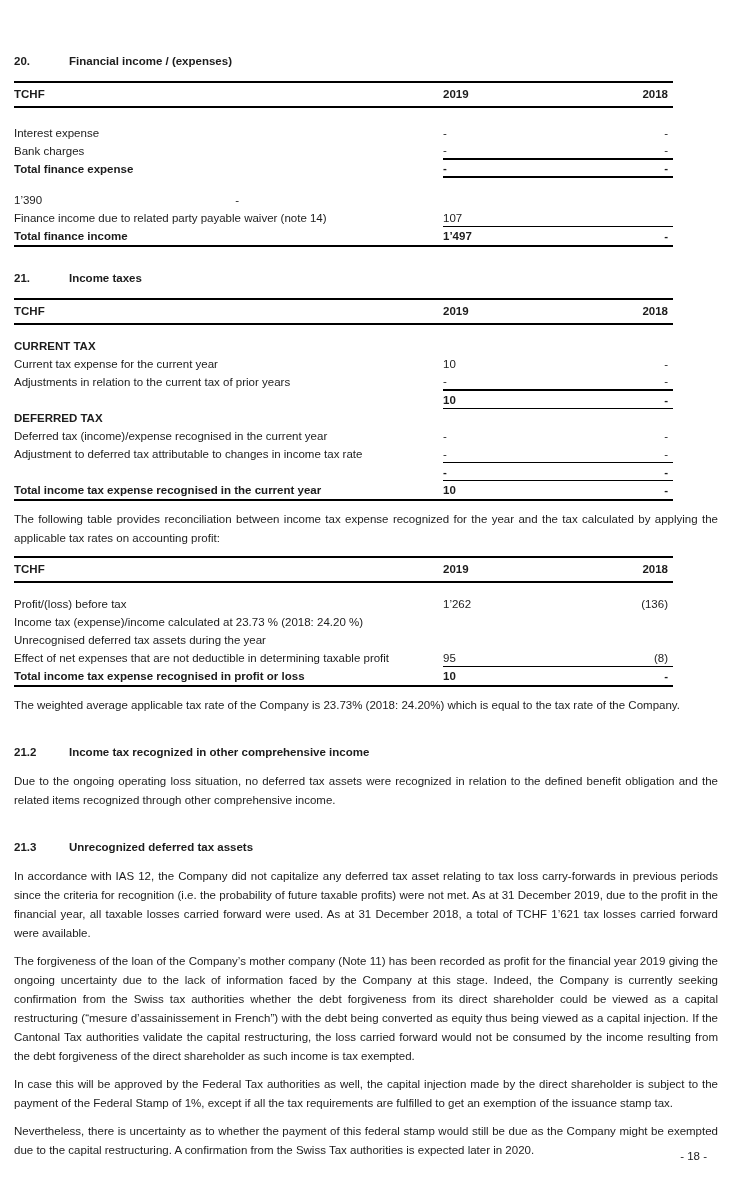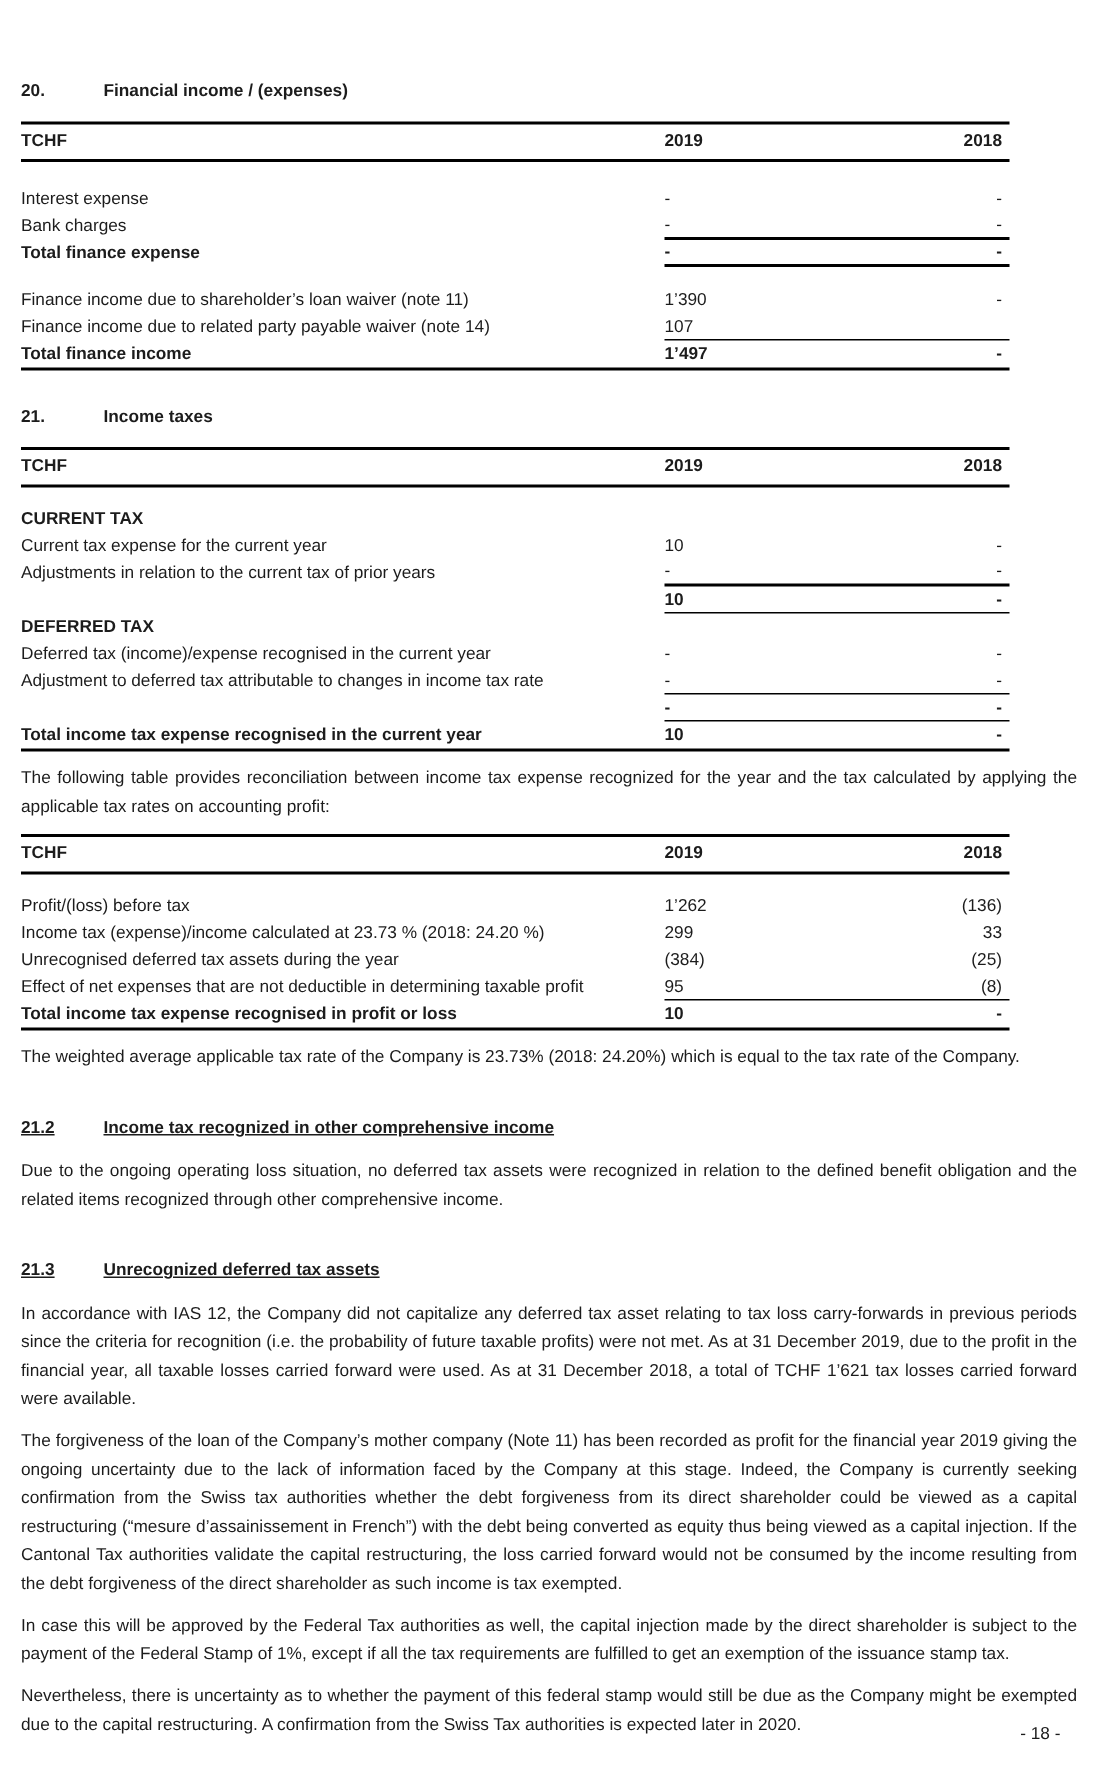--- a/index.html
+++ b/index.html
@@ -7,21 +7,21 @@
   body {
     width:732px; height:1185px; position:relative; overflow:hidden;
     color:#1c1c1c; font-family:"Liberation Sans", sans-serif; font-size:11.5px;
   }
   .content { padding:54px 14px 0 14px; }
 
   
   .heading { display:flex; font-weight:bold; line-height:15px; }
   .hnum { flex:0 0 55px; }
   .mt50 { margin-top:24px; }
-  .mt30 { margin-top:30px;text-decoration:underline; }
+  .mt30 { margin-top:30px; }
   .mt16 { margin-top:16px; }
 
   
   .fin-table {
     width:659px; margin-top:12px;
     border-top:2px solid #000; border-bottom:2px solid #000;
   }
   .thead { display:flex; font-weight:bold; padding:5px 0 6px 0; border-bottom:2px solid #000; }
   .lab { flex:1; overflow:hidden; white-space:nowrap; }
   .vals { display:flex; flex:0 0 230px; width:230px; }
@@ -75,21 +75,20 @@
     </div>
     <div class="trow bold">
       <div class="lab">Total finance expense</div>
       <div class="vals ub2">
           <div class="v19">-</div>
           <div class="v18">-</div>
         </div>
     </div>
     <div class="trow sp13"></div>
     <div class="trow">
-      <div class="lab">Finance income due to shareholder’s loan waiver (note 11)</div>
       <div class="vals">
           <div class="v19">1’390</div>
           <div class="v18">-</div>
         </div>
     </div>
     <div class="trow">
       <div class="lab">Finance income due to related party payable waiver (note 14)</div>
       <div class="vals ub1">
           <div class="v19">107</div>
           <div class="v18"></div>
@@ -196,31 +195,23 @@
     <div class="trow sp12"></div>
     <div class="trow">
       <div class="lab">Profit/(loss) before tax</div>
       <div class="vals">
           <div class="v19">1’262</div>
           <div class="v18">(136)</div>
         </div>
     </div>
     <div class="trow">
       <div class="lab">Income tax (expense)/income calculated at 23.73 % (2018: 24.20 %)</div>
-      <div class="vals">
-          <div class="v19">299</div>
-          <div class="v18">33</div>
-        </div>
     </div>
     <div class="trow">
       <div class="lab">Unrecognised deferred tax assets during the year</div>
-      <div class="vals">
-          <div class="v19">(384)</div>
-          <div class="v18">(25)</div>
-        </div>
     </div>
     <div class="trow">
       <div class="lab">Effect of net expenses that are not deductible  in determining taxable profit</div>
       <div class="vals ub1">
           <div class="v19">95</div>
           <div class="v18">(8)</div>
         </div>
     </div>
     <div class="trow bold">
       <div class="lab">Total income tax expense recognised in profit or loss</div>

